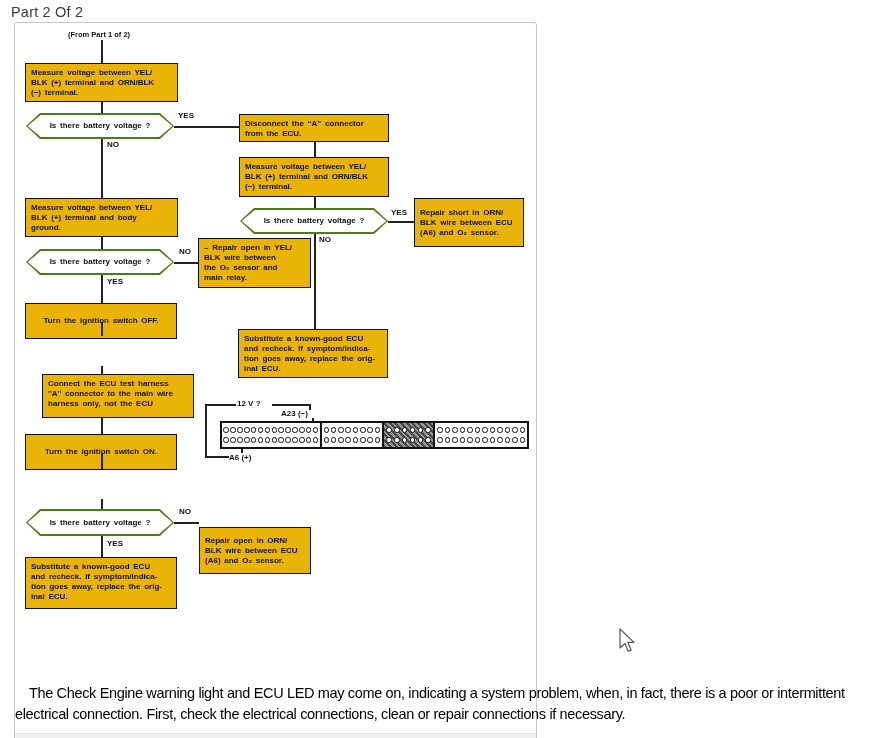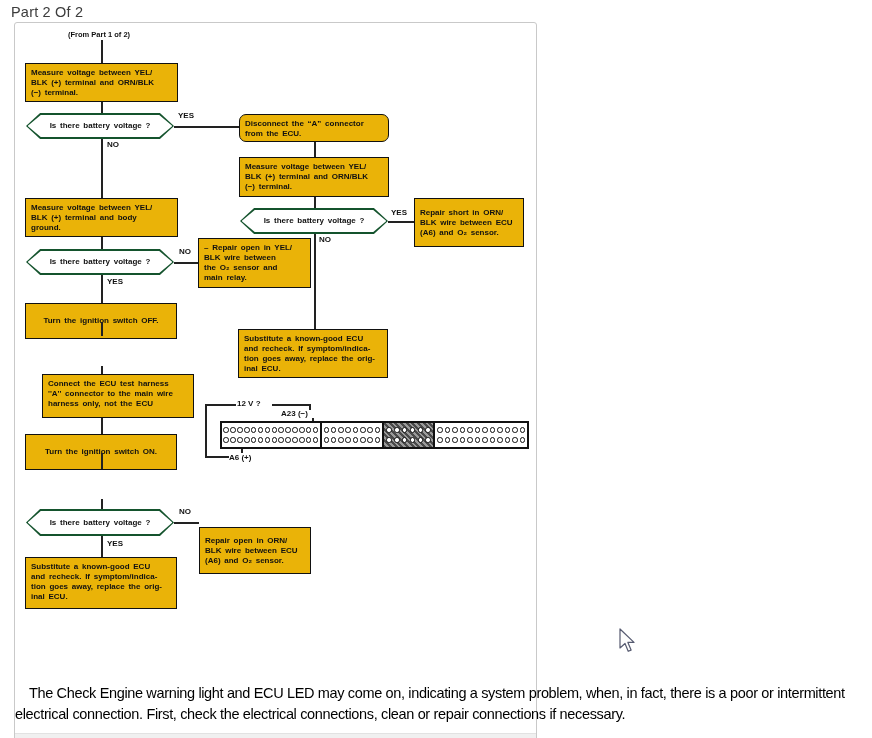--- a/index.html
+++ b/index.html
@@ -43,21 +43,21 @@
     font-family:"Liberation Sans", sans-serif;
     font-size:8px; font-weight:bold; line-height:10px;
     white-space:pre-line; word-spacing:1.5px; color:#111;
   }
   .fbox {
     position:absolute; border:1.5px solid #111; background:#eab308;
     padding:4px 5px;
   }
   .fbox.vcenter { display:flex; align-items:center; }
   .fbox.ccenter { display:flex; align-items:center; justify-content:center; padding:17px; text-align:center; }
-  .dia { position:absolute; background:#14532d;
+  .dia { position:absolute; background:#4d7c0f;
     clip-path:polygon(0 50%, 9.5% 0, 90.5% 0, 100% 50%, 90.5% 100%, 9.5% 100%); }
   .dia .in { position:absolute; inset:1.6px; background:#fff;
     clip-path:polygon(0 50%, 9.5% 0, 90.5% 0, 100% 50%, 90.5% 100%, 9.5% 100%);
     display:flex; align-items:center; justify-content:center; }
   .lbl { position:absolute; font-size:8px; font-weight:bold; color:#111;
     font-family:"Liberation Sans", sans-serif; }
   .hl { position:absolute; height:1.5px; background:#222; }
   .vl { position:absolute; width:1.5px; background:#222; }
   
   #conn-box {
@@ -168,21 +168,21 @@
 (A6) and O₂ sensor.</div>
       </div>
 
       <div class="fbox" style="left:10px;top:534px;width:152px;height:52px;">
         <div class="fc-text">Substitute a known-good ECU
 and recheck. If symptom/indica-
 tion goes away, replace the orig-
 inal ECU.</div>
       </div>
 
-      <div class="fbox" style="left:224px;top:91px;width:150px;height:28px;border-radius:7px;">
+      <div class="fbox" style="left:224px;top:91px;width:150px;height:28px;">
         <div class="fc-text">Disconnect the “A” connector
 from the ECU.</div>
       </div>
       <div class="vl" style="left:299px;top:119px;height:15px;"></div>
 
       <div class="fbox" style="left:224px;top:134px;width:150px;height:40px;">
         <div class="fc-text">Measure voltage between YEL/
 BLK (+) terminal and ORN/BLK
 (−) terminal.</div>
       </div>

